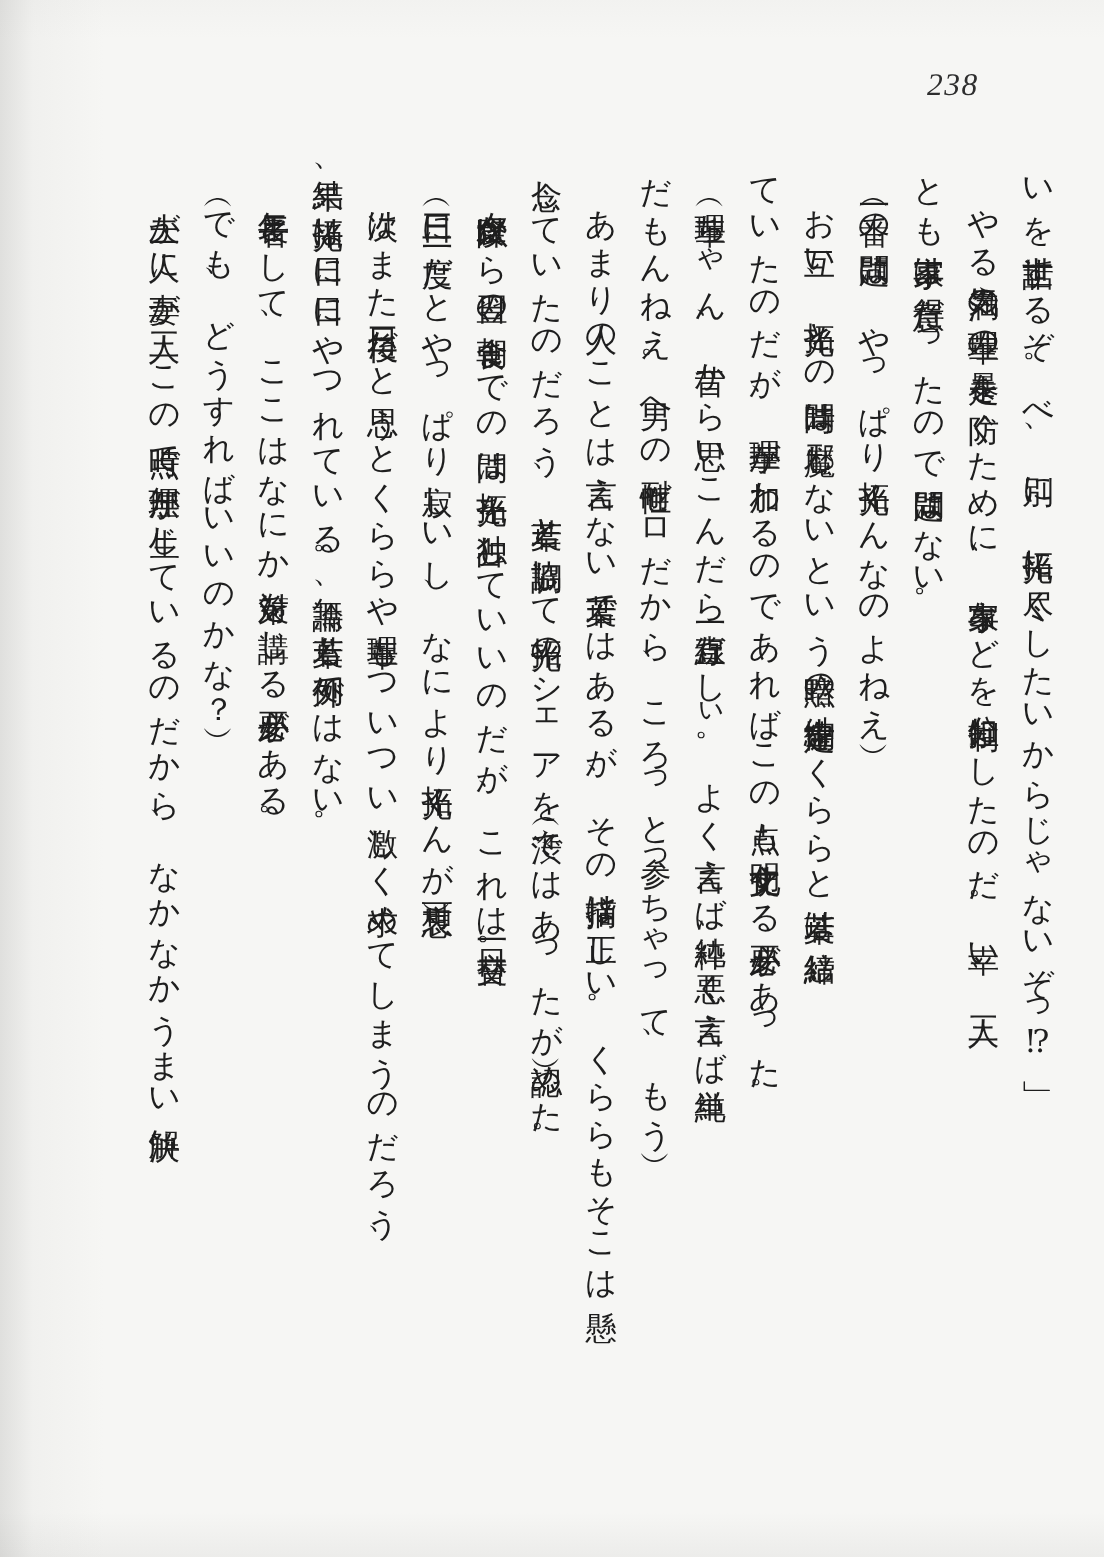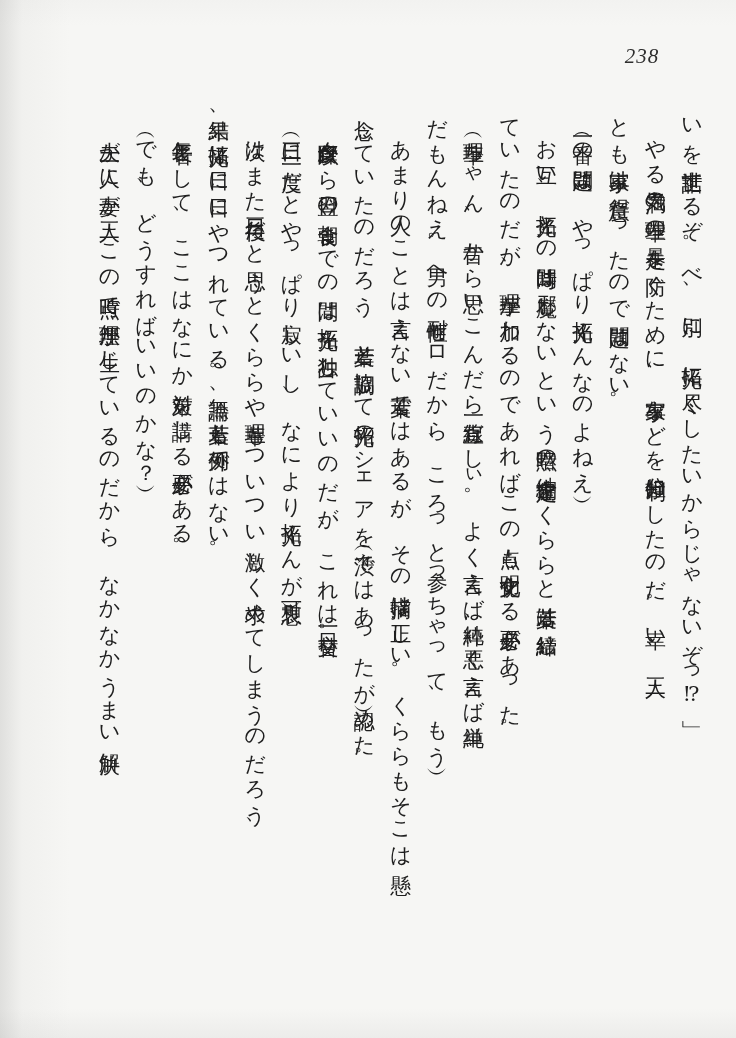--- a/index.html
+++ b/index.html
@@ -16,21 +16,21 @@
       linear-gradient(0deg, rgba(150,150,148,0.10) 0px, rgba(245,245,243,0) 30px),
       linear-gradient(180deg, rgba(180,180,178,0.06) 0px, rgba(245,245,243,0) 26px),
       #f6f6f4;
     font-family: "Liberation Serif", "DejaVu Serif", serif;
   }
   .page-number {
     position: absolute;
     top: 44px;
     left: 618px;
     width: 48px;
-    text-align: center;
+    text-align: left;
     font-size: 21px;
     font-style: italic;
     letter-spacing: 1px;
     color: #2e2e2e;
   }
   .text-block {
     position: absolute;
     top: 104px;
     right: 26px;
     height: 858px;

